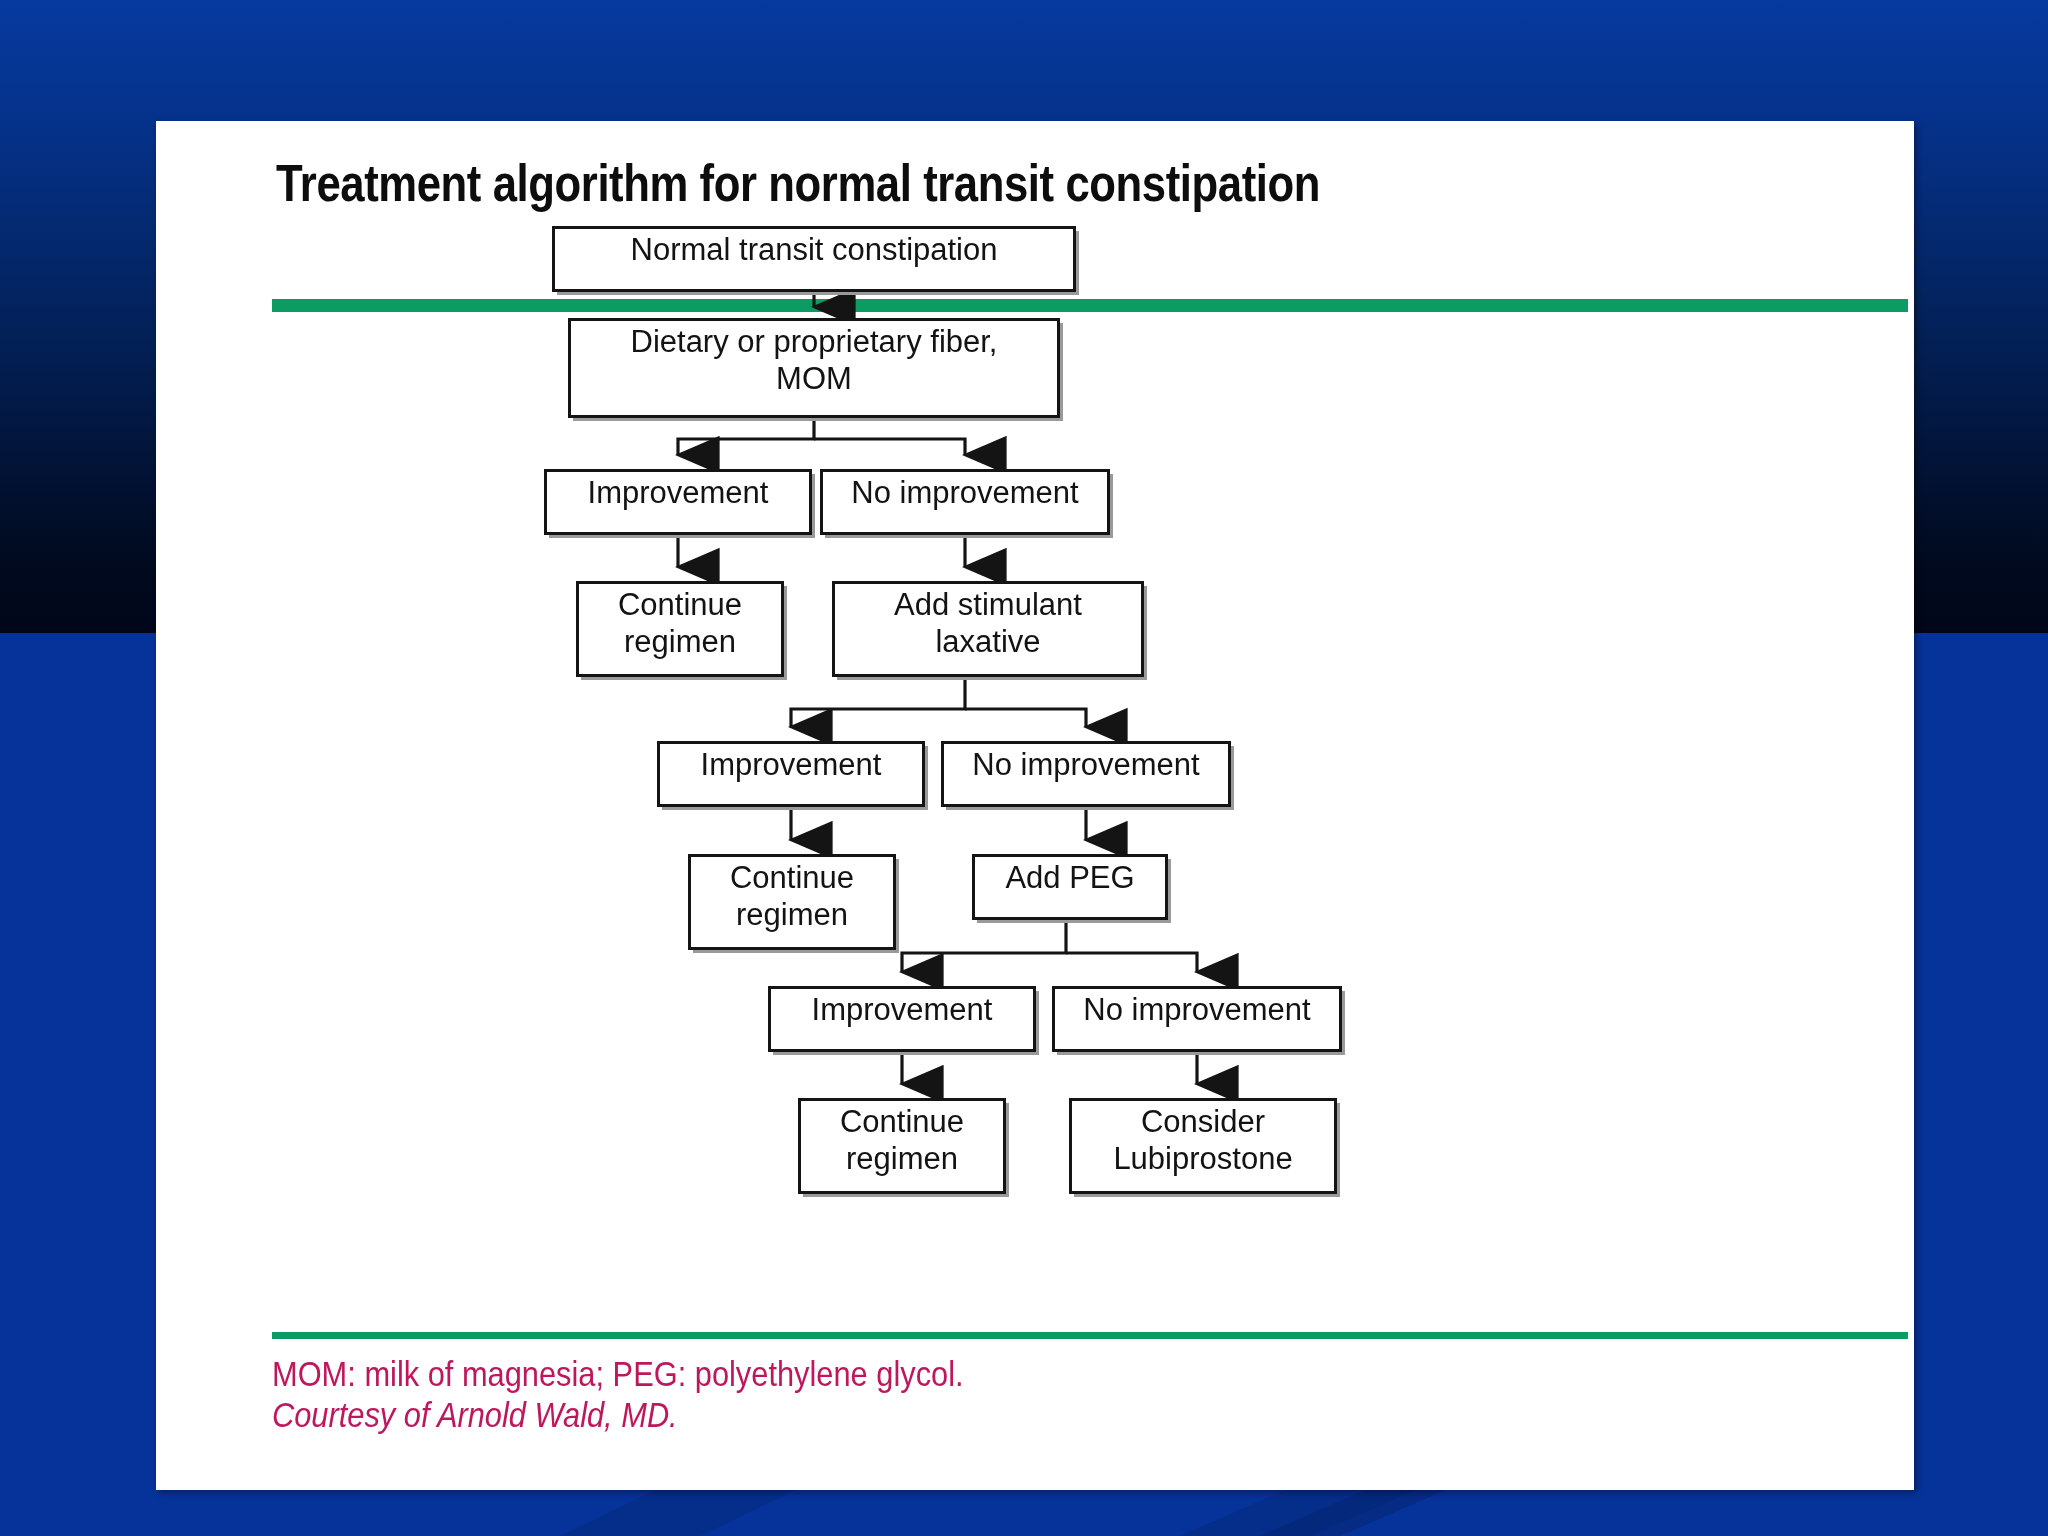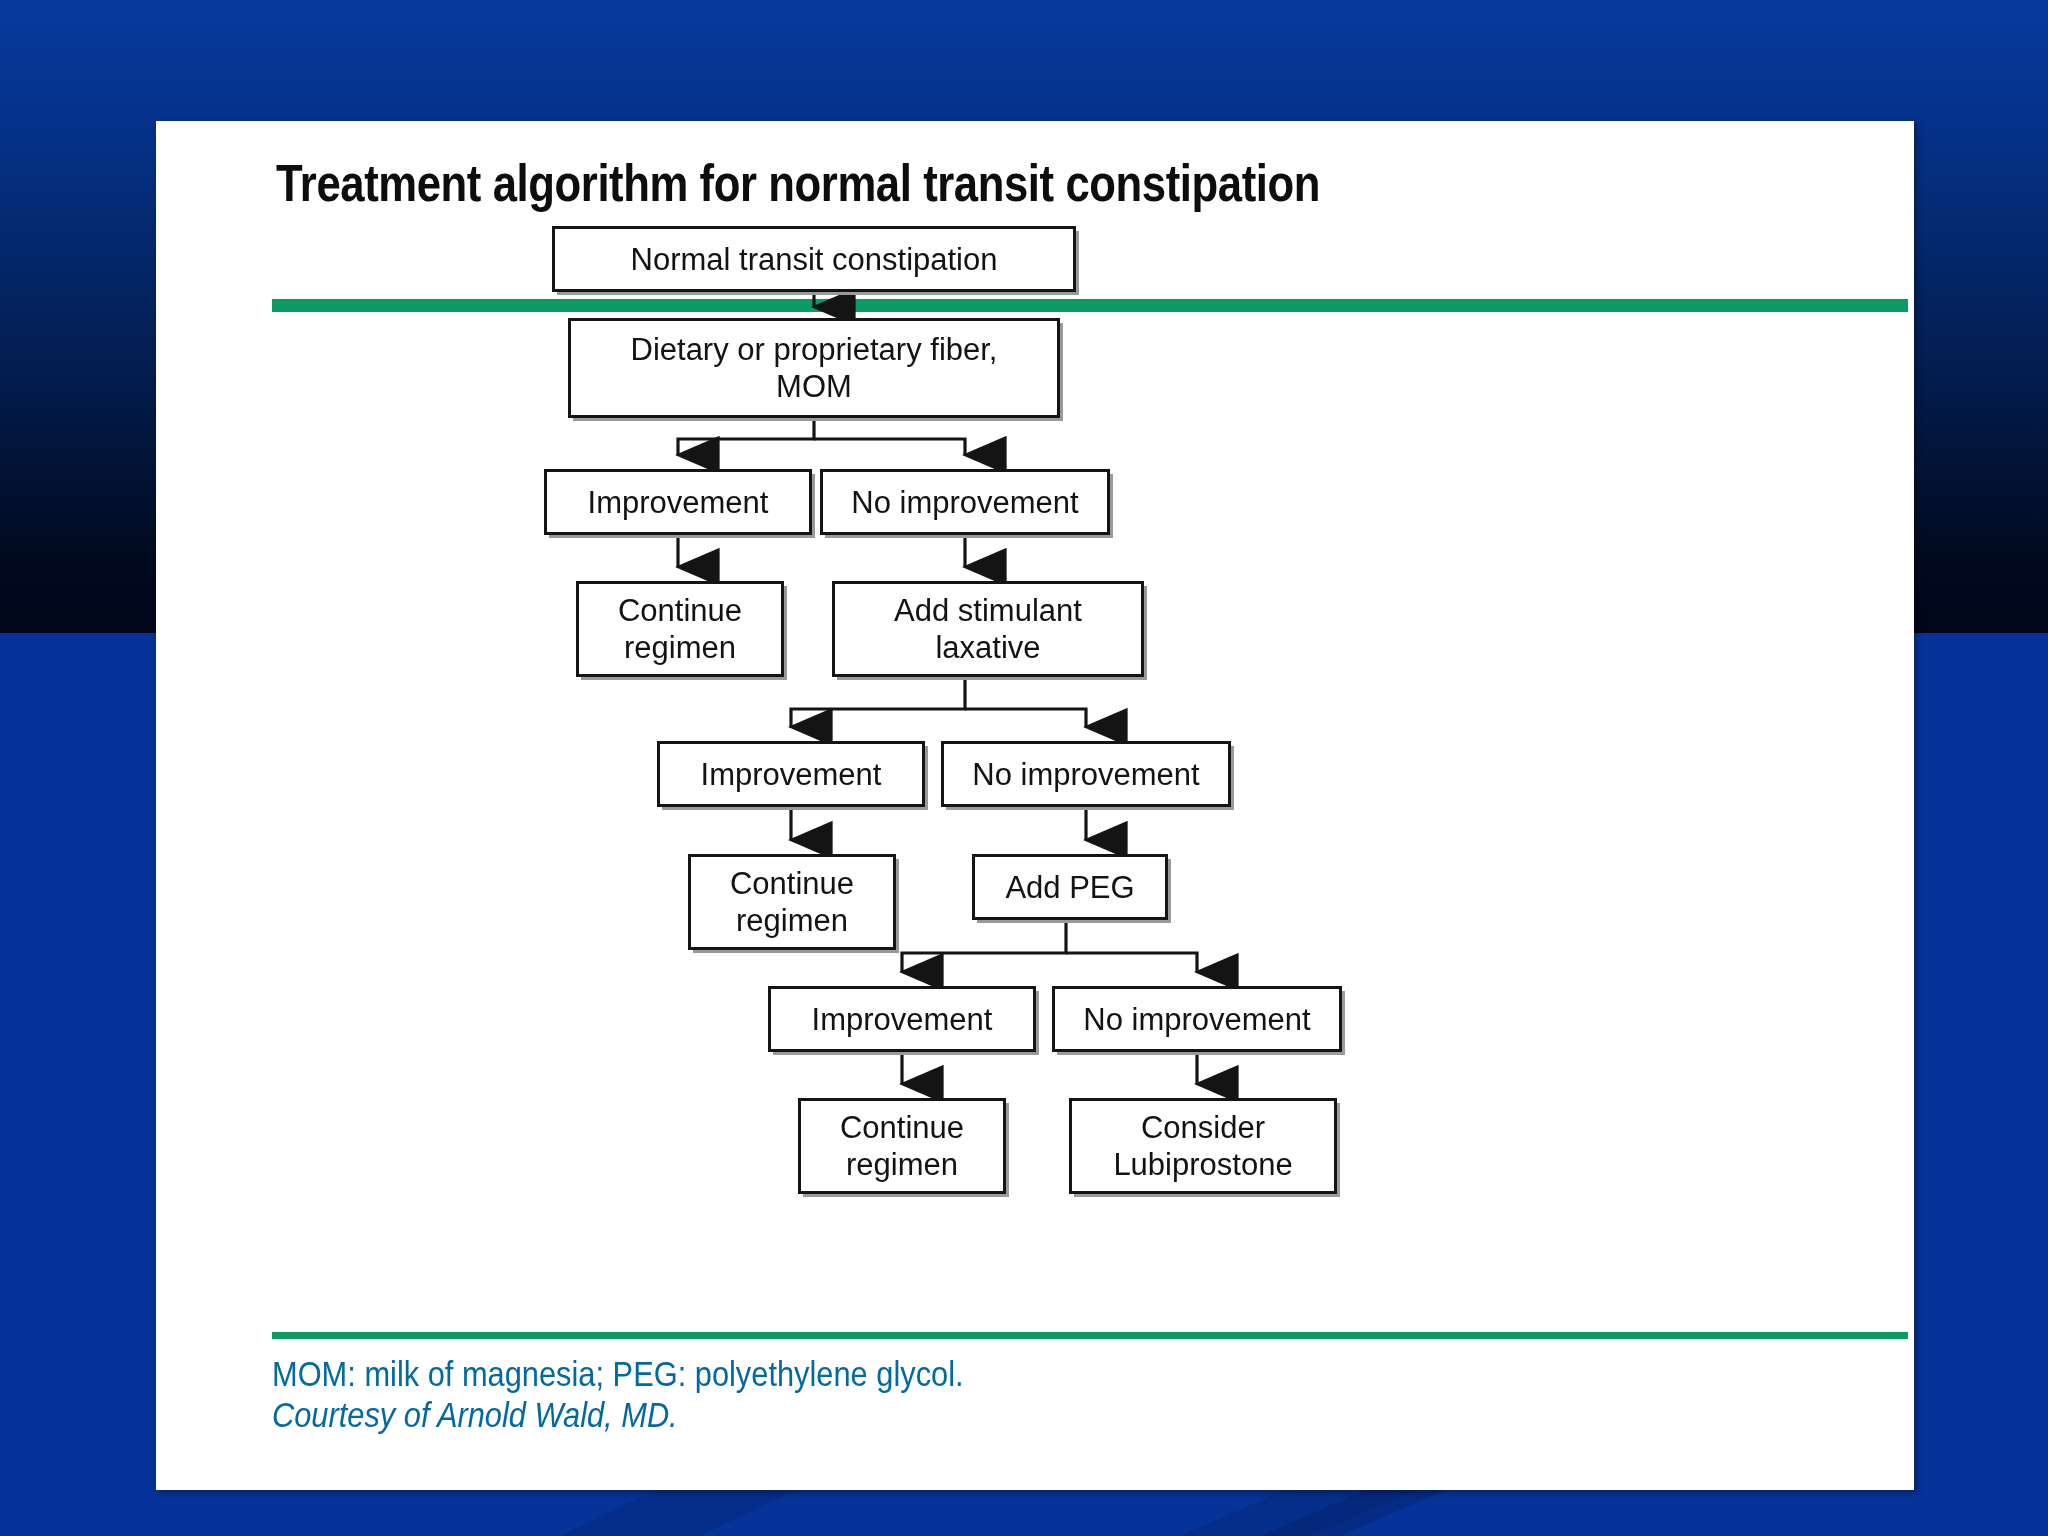--- a/index.html
+++ b/index.html
@@ -94,21 +94,21 @@
     width: 1636px;
     height: 7px;
     background: #0c9c63;
   }
 
   
   #footnote {
     position: absolute;
     left: 116px;
     top: 1232px;
-    color: #0369a1;
+    color: #be185d;
   }
   .fn-line {
     font-size: 35px;
     line-height: 41px;
     white-space: nowrap;
     transform: scaleX(0.88);
     transform-origin: left top;
   }
   .fn-line.italic { font-style: italic; }
 
@@ -120,21 +120,20 @@
     width: 1758px;
     height: 1369px;
   }
   .node {
     position: absolute;
     box-sizing: border-box;
     background: #ffffff;
     border: 3px solid #141414;
     box-shadow: 4px 4px 0 -1px #9a9a9a;
     display: flex;
-    align-items: center;
     justify-content: center;
     text-align: center;
     color: #131313;
     font-size: 31px;
     line-height: 37px;
     padding: 2px 10px;
   }
   .node .label { display: block; white-space: pre-line; }
   #connectors {
     position: absolute;

